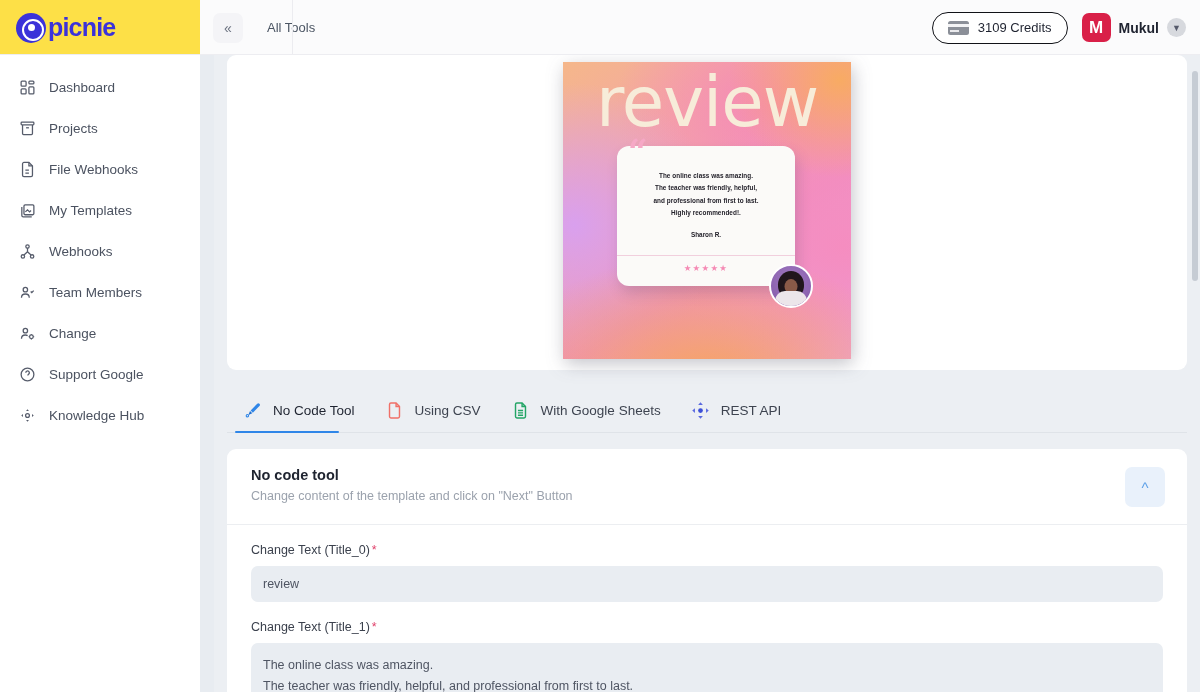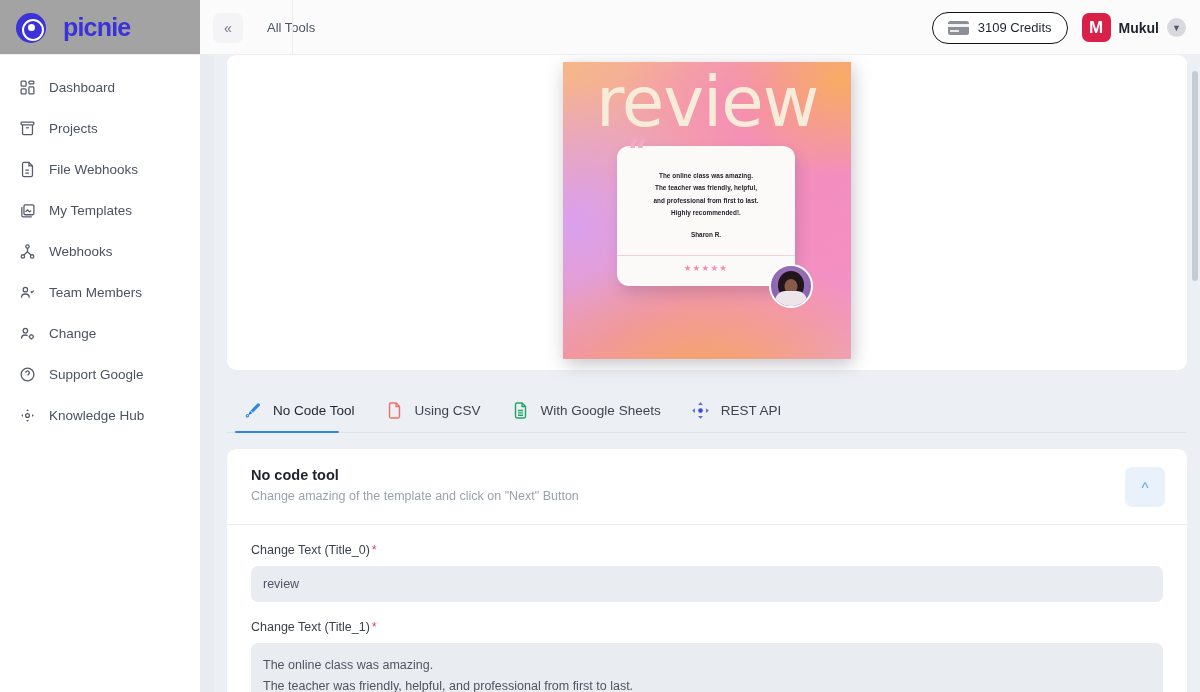--- a/index.html
+++ b/index.html
@@ -13,23 +13,23 @@
 
   
   .topbar {
     height: 55px; flex: 0 0 55px;
     display: flex; align-items: center;
     background: #fbfbfc;
     position: relative; z-index: 40;
   }
   .brand {
     width: 200px; flex: 0 0 200px; height: 55px;
-    display: flex; align-items: center; gap: 17px;
+    display: flex; align-items: center; gap: 2px;
     padding-left: 16px;
-    background: #a3a3a3;
+    background: #fde047;
   }
   .brand-mark {
     width: 30px; height: 30px; border-radius: 50%;
     background: #3b32d9; position: relative; flex: 0 0 30px;
   }
   .brand-mark::before {
     content: ""; position: absolute; left: 6px; top: 6px;
     width: 18px; height: 18px; border-radius: 50%;
     border: 2.5px solid #ffffff;
   }
@@ -509,21 +509,21 @@
               </svg>
             </span>
             <span>REST API</span>
           </div>
         </div>
 
         <div class="form-card">
           <div class="form-head">
             <div class="form-head-txt">
               <div class="form-title">No code tool</div>
-              <div class="form-sub">Change amazing of the template and click on "Next" Button</div>
+              <div class="form-sub">Change content of the template and click on "Next" Button</div>
             </div>
             <div class="chev-btn">
               <span>^</span>
             </div>
           </div>
 
           <div class="field">
             <div class="field-label">
               <span>Change Text (Title_0)</span><span class="req">*</span>
             </div>

